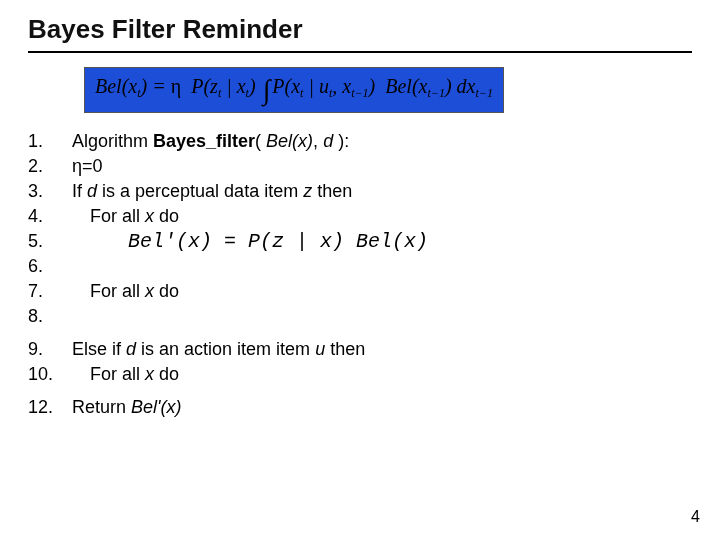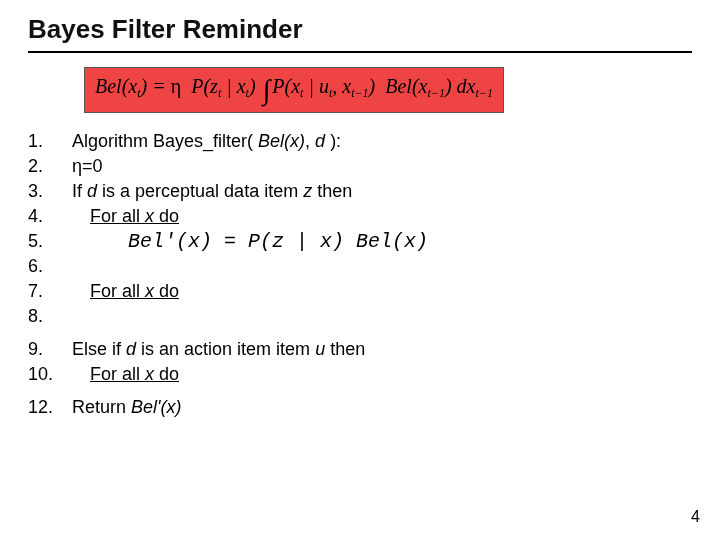--- a/index.html
+++ b/index.html
@@ -21,21 +21,21 @@
   }
   .title {
     font-size: 26px;
     font-weight: bold;
     color: #111;
     border-bottom: 2px solid #000;
     padding-bottom: 6px;
     margin-bottom: 14px;
   }
   .eq-box {
-    background: #ef4444;
+    background: #1d4ed8;
     border: 1px solid #555;
     padding: 6px 10px;
     margin: 0 0 16px 56px;
     display: inline-block;
     font-family: "Times New Roman", Times, serif;
     font-size: 20px;
     font-style: italic;
   }
   .eq-box .int {
     font-size: 28px;
@@ -60,21 +60,21 @@
   .num {
     width: 44px;
     flex-shrink: 0;
     font-family: Verdana, sans-serif;
   }
   .body {
     flex: 1;
     font-family: Verdana, sans-serif;
   }
   .it { font-style: italic; }
-  .b { font-weight: normal; }
+  .b { font-weight: bold; }
   .math {
     font-family: Liberation Mono, monospace;
     font-style: italic;
     font-size: 20px;
   }
   .math .int {
     font-size: 26px;
     font-style: normal;
     vertical-align: -5px;
     padding: 0 2px;
@@ -83,21 +83,21 @@
     font-size: 12px;
     vertical-align: 8px;
   }
   .page-num {
     position: absolute;
     right: 20px;
     bottom: 14px;
     font-size: 16px;
     color: #000;
   }
-  .ind1 { padding-left: 18px; text-decoration: underline; }
+  .ind1 { padding-left: 18px; }
   .ind2 { padding-left: 56px; }
   .gap { height: 8px; }
 </style>
 </head>
 <body>
 <div class="slide">
 
   <div class="title">Bayes Filter Reminder</div>
 
   <div class="eq-box">

